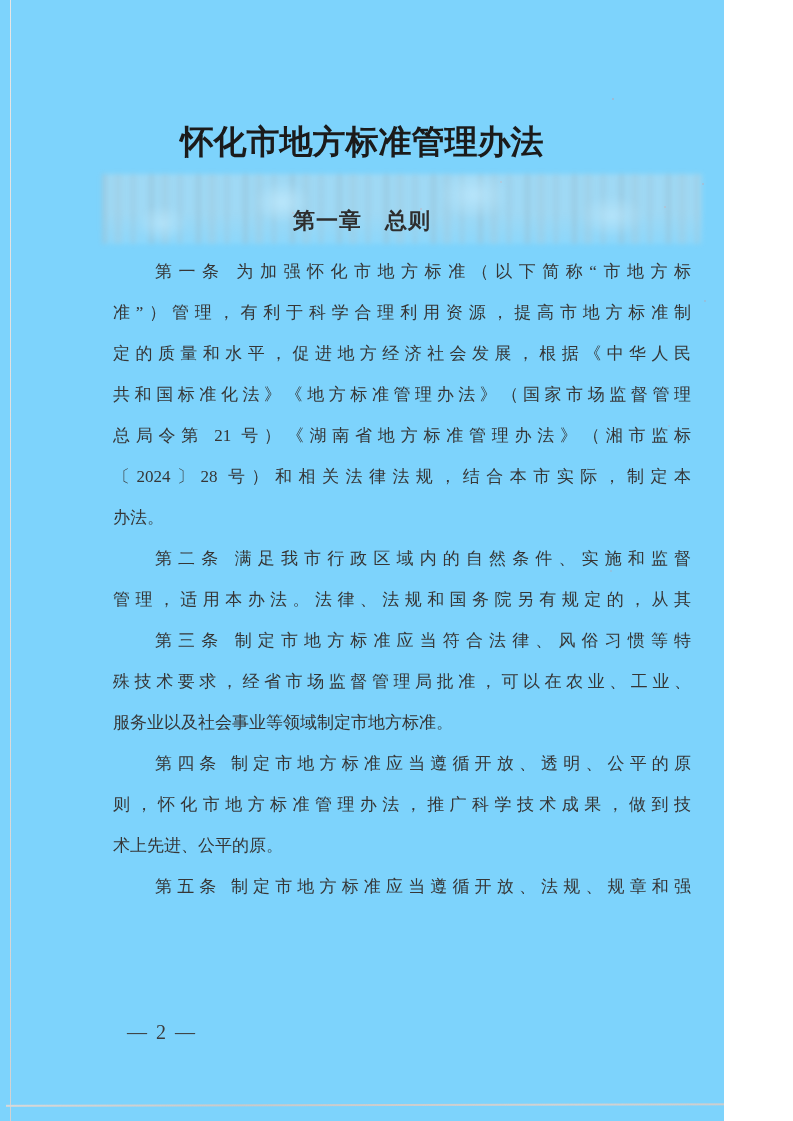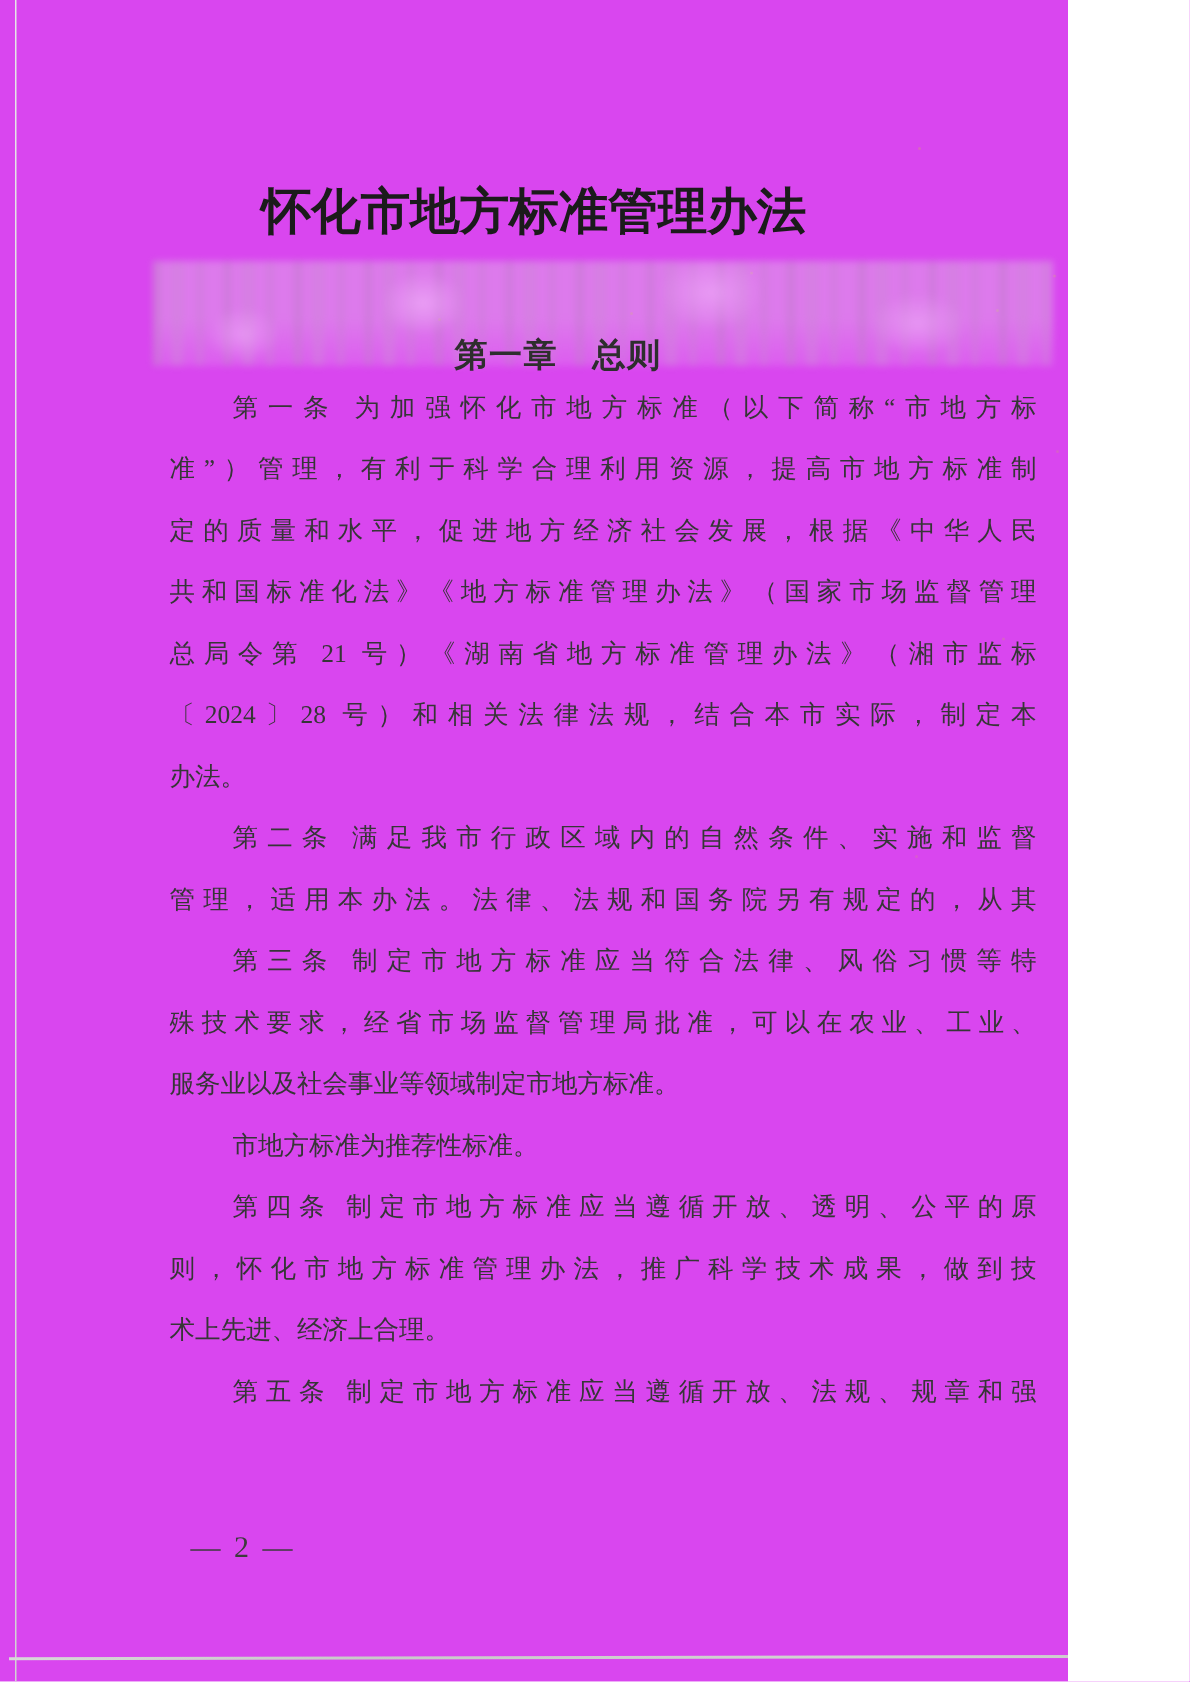--- a/index.html
+++ b/index.html
@@ -1,22 +1,23 @@
 <!DOCTYPE html>
 <html lang="zh"><head>
 <meta charset="utf-8">
 <style>
   html, body { margin:0; padding:0; background:#ffffff; }
   .page {
     position:relative;
     width:712px; height:1121px;
-    background:#d946ef;
+    background:#7dd3fc;
     overflow:hidden;
     font-family:"Liberation Serif","DejaVu Serif",serif;
     color:#363636;
+    padding-left:12px;
   }
   
   .scan-line-left {
     position:absolute; left:10px; top:0; width:1px; height:1121px;
     background:linear-gradient(180deg,#e6e6e6 0%, #dcdcdc 60%, #d2d2d2 100%);
   }
   .scan-line-bottom {
     position:absolute; left:6px; top:1104px; width:787px; height:2px;
     background:linear-gradient(90deg,#d8d8d8, #c9c9c9 30%, #d2d2d2 70%, #cccccc);
     transform:rotate(-0.12deg);
@@ -57,21 +58,21 @@
       radial-gradient(35px 26px at 10% 70%, rgba(252,252,251,.7), transparent 70%);
   }
   .title {
     position:absolute; top:122px; left:0; width:100%;
     margin:0; text-align:center;
     font-size:33px; line-height:40px; font-weight:700;
     color:#1b1b1b;
   }
   .chapter {
     position:absolute; top:206px; left:0; width:100%;
-    margin:16px; text-align:center;
+    margin:0; text-align:center;
     font-family:"Liberation Sans","DejaVu Sans",sans-serif;
     font-size:22px; line-height:30px; font-weight:600;
     letter-spacing:1px; color:#2e2e2e;
   }
   .body-text {
     position:absolute; top:251px; left:113px; width:578px;
     font-size:17px; line-height:41px; color:#363636;
   }
   .line { height:41px; overflow:hidden; }
   .line.fill {
@@ -105,21 +106,20 @@
       <div class="line fill">定的质量和水平，促进地方经济社会发展，根据《中华人民</div>
       <div class="line fill">共和国标准化法》《地方标准管理办法》（国家市场监督管理</div>
       <div class="line fill">总局令第 21 号）《湖南省地方标准管理办法》（湘市监标</div>
       <div class="line fill">〔2024〕28 号）和相关法律法规，结合本市实际，制定本</div>
       <div class="line">办法。</div>
       <div class="line indent fill">第二条 满足我市行政区域内的自然条件、实施和监督</div>
       <div class="line fill">管理，适用本办法。法律、法规和国务院另有规定的，从其</div>
       <div class="line indent fill">第三条 制定市地方标准应当符合法律、风俗习惯等特</div>
       <div class="line fill">殊技术要求，经省市场监督管理局批准，可以在农业、工业、</div>
       <div class="line">服务业以及社会事业等领域制定市地方标准。</div>
-      <div class="line indent">市地方标准为推荐性标准。</div>
       <div class="line indent fill">第四条 制定市地方标准应当遵循开放、透明、公平的原</div>
       <div class="line fill">则，怀化市地方标准管理办法，推广科学技术成果，做到技</div>
-      <div class="line">术上先进、经济上合理。</div>
+      <div class="line">术上先进、公平的原。</div>
       <div class="line indent fill">第五条 制定市地方标准应当遵循开放、法规、规章和强</div>
     </div>
 
   <div class="page-num">— 2 —</div>
 </div>
 
 </body></html>

